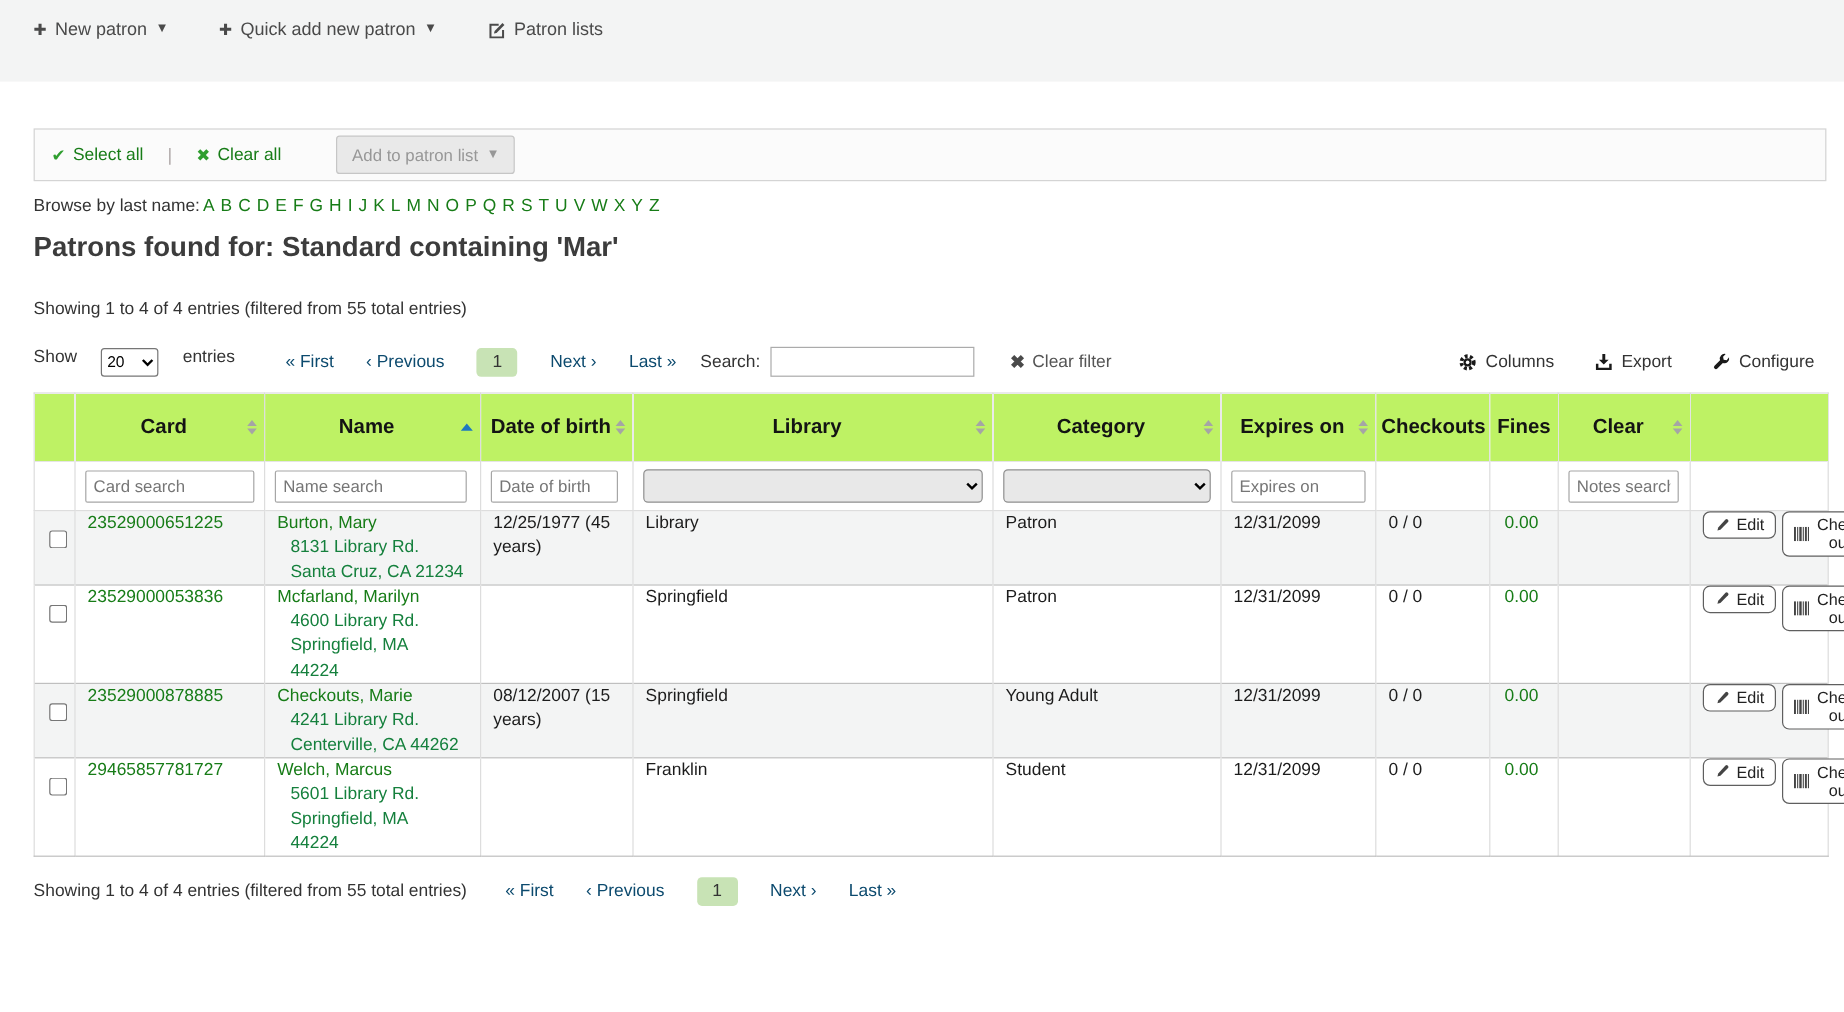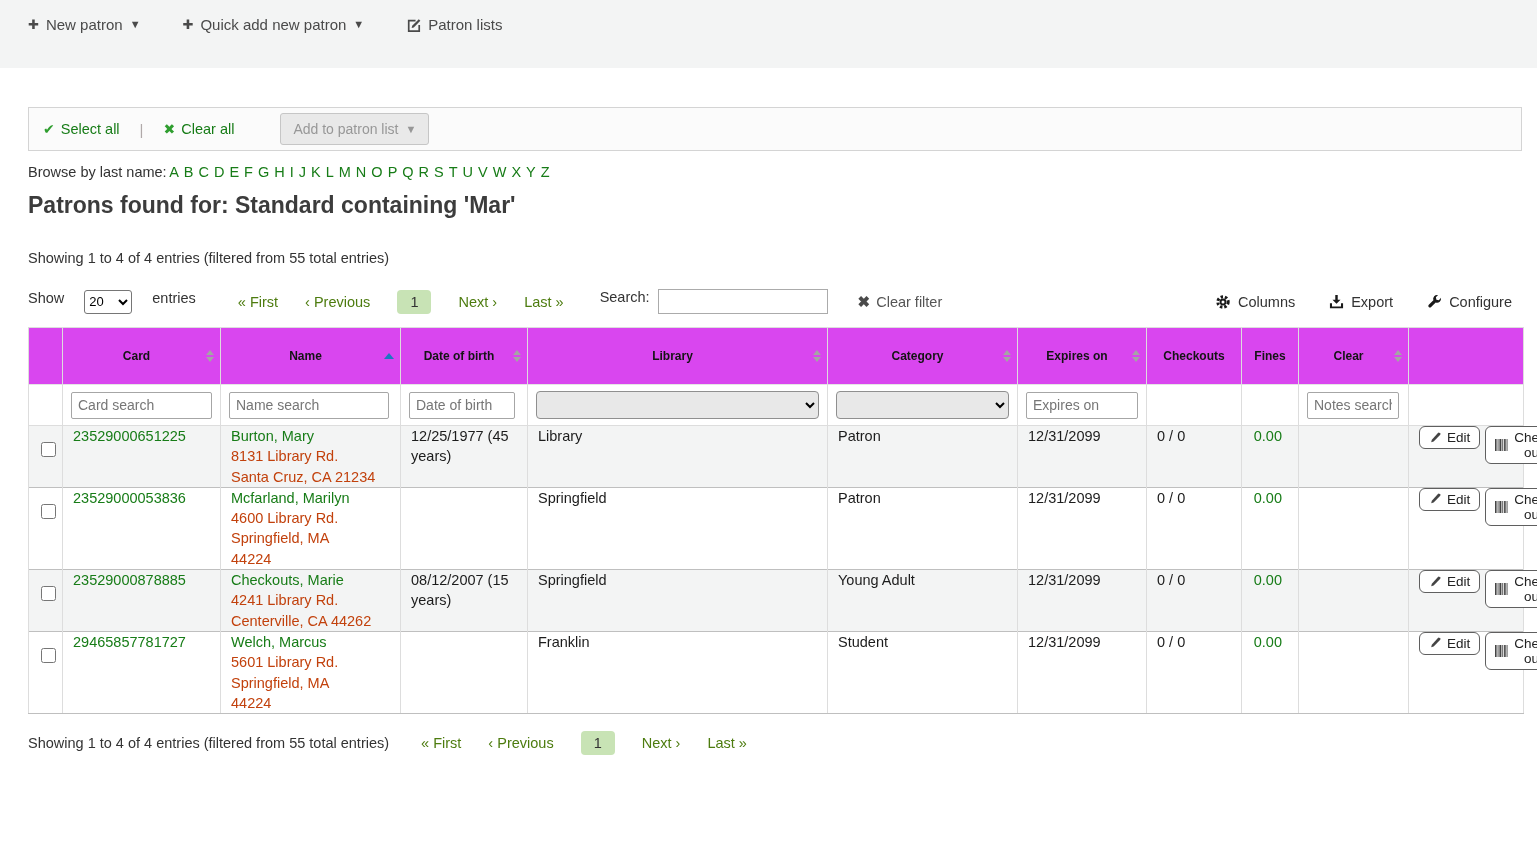--- a/index.html
+++ b/index.html
@@ -45,42 +45,42 @@
   .summary { margin-top:31px; font-size:14.5px; color:#333; }
 
   
   .controls { margin-top:23px; display:flex; align-items:center; }
   .show-group { display:flex; gap:20px; }
   .page-size {
     height:24px; width:48px; border:1px solid #767676; border-radius:3px;
     font-size:13px; font-family:inherit; background:#fff;
   }
   .pagination { display:flex; align-items:center; gap:27px; margin-left:42px; }
-  .pg-link { color:#4d7c0f; cursor:pointer; }
+  .pg-link { color:#0c4a6e; cursor:pointer; }
   .pg-current {
     background:#c8e3b5; color:#333; border-radius:4px; padding:4px 13px;
     cursor:default;
   }
-  .search-group { display:flex; gap:8px; margin-left:36px; }
+  .search-group { display:flex; align-items:center; gap:8px; margin-left:20px; }
   .search-input { width:170px; height:25px; border:1px solid #ababab; padding:0 6px; font-family:inherit; font-size:14px; }
   .clearfilter { display:inline-flex; align-items:center; gap:6px; margin-left:30px; color:#555; cursor:pointer; }
   .clearfilter .xi { font-weight:bold; color:#4a4a4a; font-size:15px; }
   .right-tools { margin-left:auto; display:flex; align-items:center; gap:34px; padding-right:10px; }
   .right-tool { display:inline-flex; align-items:center; gap:7px; color:#333; cursor:pointer; }
   .right-tool svg { color:#1a1a1a; }
 
   
   table.patrons { width:100%; border-collapse:collapse; margin-top:13px; table-layout:fixed; }
   col.c0{width:34px} col.c1{width:158px} col.c2{width:180px} col.c3{width:127px}
   col.c4{width:300px} col.c5{width:190px} col.c6{width:129px} col.c7{width:95px}
   col.c8{width:57px} col.c9{width:110px} col.c10{width:115px}
 
   thead th {
-    border:1px solid #ddd; border-bottom:none; background:#d946ef;
-    font-size:12px; font-weight:bold; color:#141414; text-align:center;
+    border:1px solid #ddd; border-bottom:none; background:#bef264;
+    font-size:17px; font-weight:bold; color:#141414; text-align:center;
     padding:10px 16px 10px 6px; position:relative; vertical-align:middle; height:57px;
   }
   thead th.no-pad { padding:10px 4px; }
   .sort-ico { position:absolute; right:6px; top:50%; transform:translateY(-50%);
     display:flex; flex-direction:column; gap:2px; }
   .tri-up   { width:0;height:0;border-left:4px solid transparent;border-right:4px solid transparent;border-bottom:5px solid #a5a5a5; }
   .tri-down { width:0;height:0;border-left:4px solid transparent;border-right:4px solid transparent;border-top:5px solid #a5a5a5; }
   .tri-asc  { width:0;height:0;border-left:5px solid transparent;border-right:5px solid transparent;border-bottom:6px solid #1d78c1; }
 
   tr.filter-row td { border:1px solid #ddd; border-top:1px solid #e5e5e5; background:#fff; padding:6px 8px; height:40px; vertical-align:middle; }
@@ -98,21 +98,21 @@
 
   tbody td {
     border-left:1px solid #ddd; border-right:1px solid #ddd;
     border-top:1px solid #bfbfbf; vertical-align:top;
     padding:0 10px; font-size:14.5px; color:#1c1c1c; line-height:1.4;
   }
   tbody tr:last-child td { border-bottom:1px solid #bfbfbf; }
   tbody tr.odd { background:#f3f4f4; }
   td.cb-cell { padding:13px 0 0 8px; }
   td.cb-cell input { width:15px; height:15px; cursor:pointer; }
-  .address { color:#c2410c; }
+  .address { margin-left:11px; color:#15803d; }
   td.fines-cell { color:#177c17; text-align:right; padding-right:16px; }
   .action-stack { display:flex; align-items:flex-start; gap:5px; }
   .row-btn {
     display:inline-flex; align-items:center; gap:6px;
     border:1px solid #5f5f5f; border-radius:6px; background:#fff;
     padding:3px 9px; font-size:13.5px; font-family:inherit; color:#222; cursor:pointer;
   }
   .row-btn svg { color:#444; }
 
   

